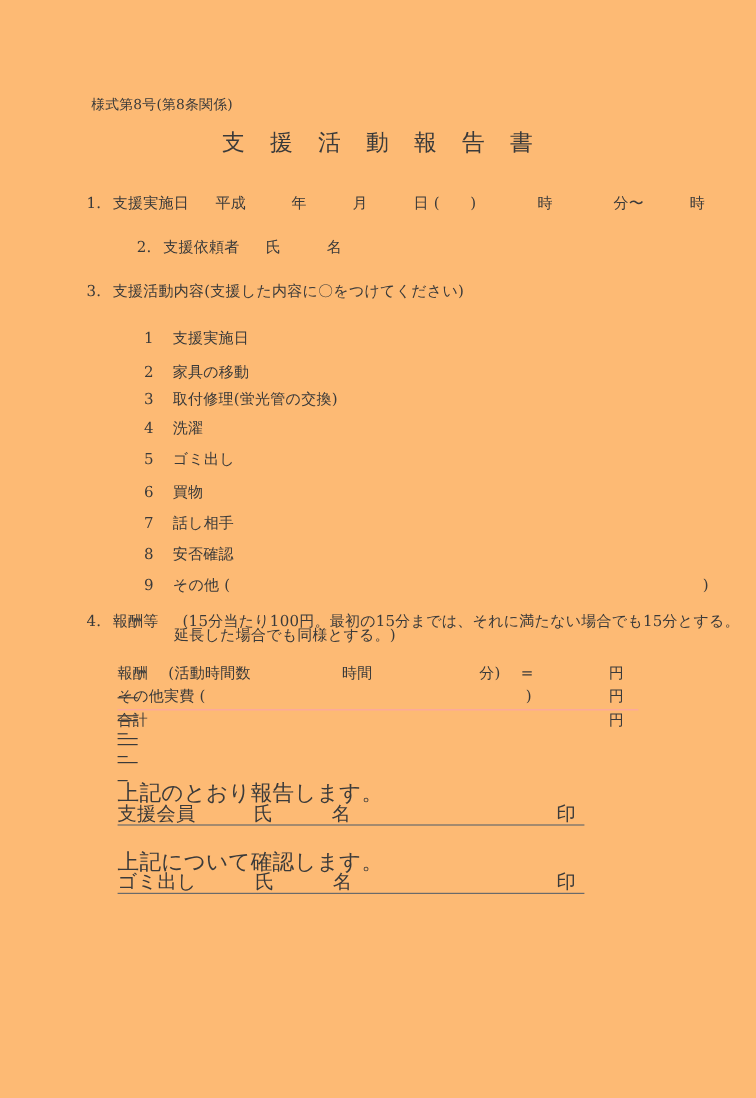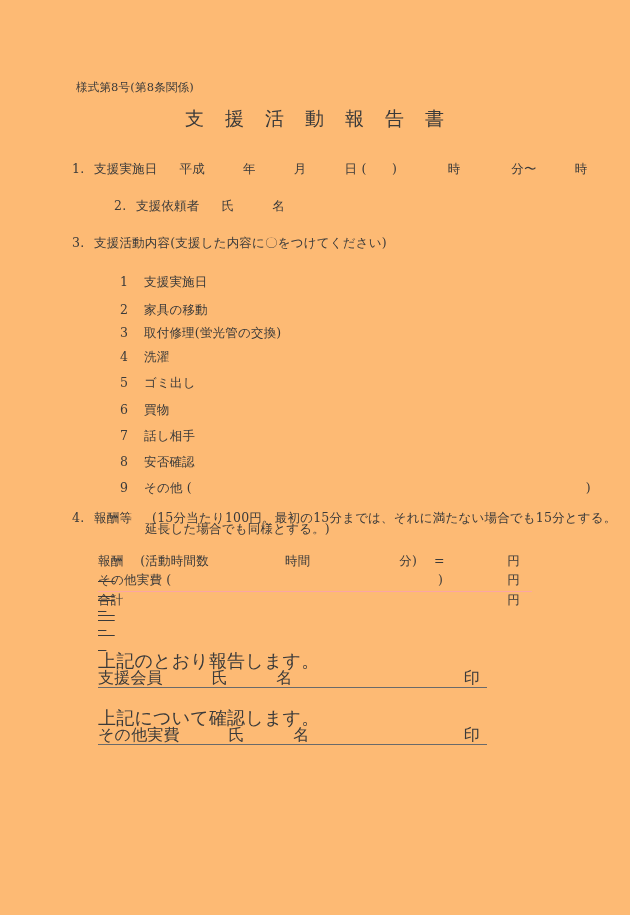--- a/index.html
+++ b/index.html
@@ -148,17 +148,17 @@
   </div>
 
   <div class="abs sig-intro" id="sig-intro-1">上記のとおり報告します。</div>
   <div class="abs sig-line" id="sig-line-1">
     <span class="sig-label">支援会員　　　氏　　　名</span>
     <span class="sig-seal">印</span>
   </div>
 
   <div class="abs sig-intro" id="sig-intro-2">上記について確認します。</div>
   <div class="abs sig-line" id="sig-line-2">
-    <span class="sig-label">その他実費　　　氏　　　名</span>
+    <span class="sig-label">ゴミ出し　　　氏　　　名</span>
     <span class="sig-seal">印</span>
   </div>
 
 </div>
 
 </body></html>

